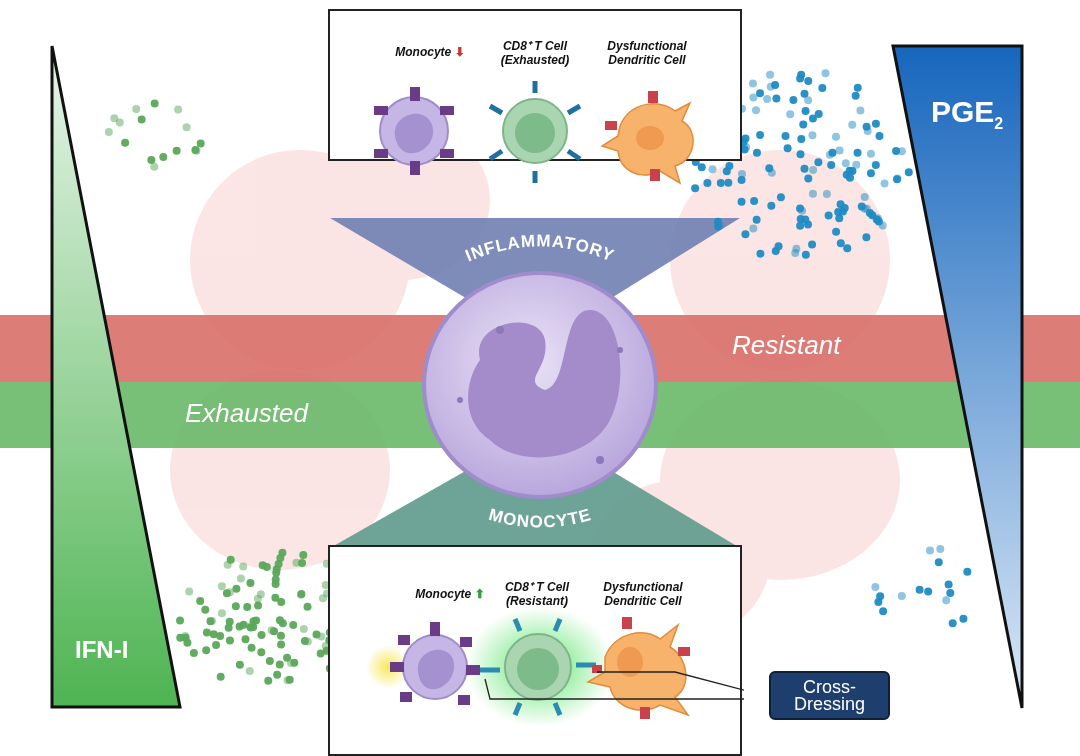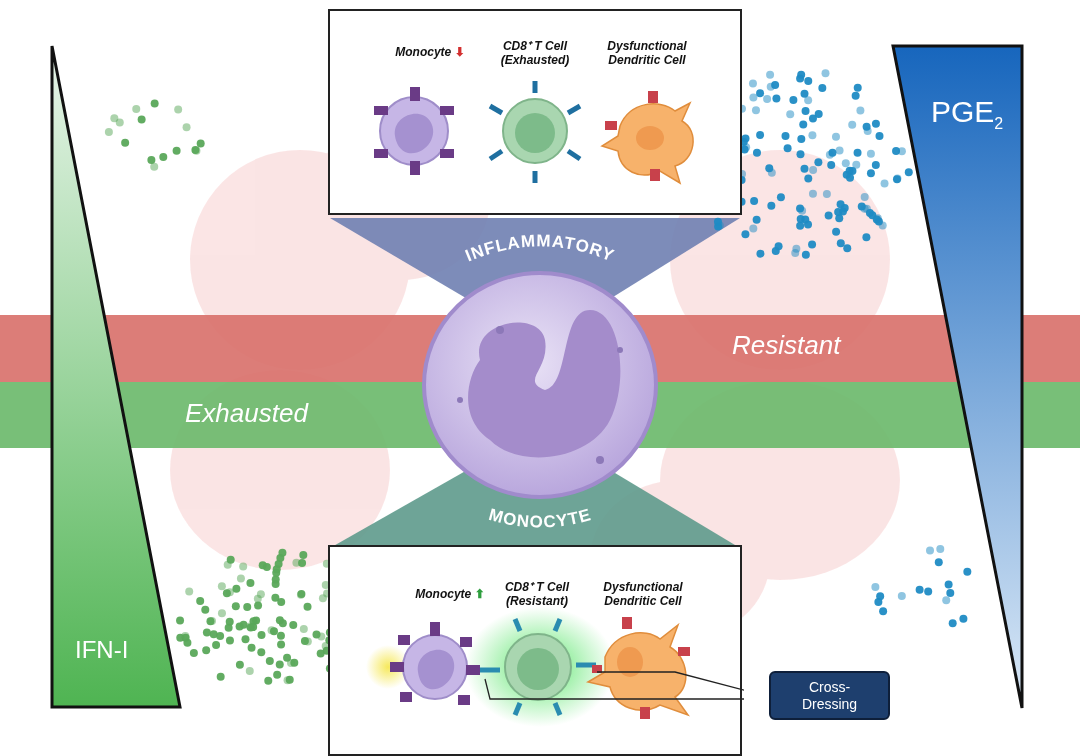--- a/index.html
+++ b/index.html
@@ -1,21 +1,21 @@
 <!DOCTYPE html>
 <html><head>
 <meta charset="utf-8">
 <style>
   html,body{margin:0;padding:0;background:#fff;}
   body{width:1080px;height:756px;position:relative;overflow:hidden;font-family:"Liberation Sans",sans-serif;}
   svg{position:absolute;left:0;top:0;}
   .lbl{position:absolute;font-family:"Liberation Sans",sans-serif;font-style:italic;font-weight:bold;color:#111;font-size:12px;line-height:14px;text-align:center;}
   .band-text{position:absolute;font-family:"Liberation Sans",sans-serif;font-style:italic;font-weight:normal;color:#fff;font-size:26px;}
-  .grad-text{position:absolute;font-family:"Liberation Sans",sans-serif;font-weight:normal;color:#fff;}
-  .cd-box{position:absolute;left:769px;top:671px;width:121px;height:49px;background:#1e3f6e;border:2px solid #0e1f3a;border-radius:6px;color:#fff;font-size:14px;line-height:17px;text-align:center;display:flex;align-items:center;justify-content:center;box-sizing:border-box;}
+  .grad-text{position:absolute;font-family:"Liberation Sans",sans-serif;font-weight:bold;color:#fff;}
+  .cd-box{position:absolute;left:769px;top:671px;width:121px;height:49px;background:#1e3f6e;border:2px solid #0e1f3a;border-radius:6px;color:#fff;font-size:18px;line-height:17px;text-align:center;display:flex;align-items:center;justify-content:center;box-sizing:border-box;}
   .panel{position:absolute;background:#fff;border:2px solid #222;box-sizing:border-box;}
 </style>
 </head>
 <body>
 
 <svg width="1080" height="756" viewBox="0 0 1080 756">
   <defs>
     <linearGradient id="gGreen" x1="0" y1="0" x2="0" y2="1">
       <stop offset="0" stop-color="#e8f5ea"></stop>
       <stop offset="1" stop-color="#4fb452"></stop>
@@ -345,21 +345,21 @@
       <circle cx="875.388560238509" cy="587.0762777512512" r="4" fill="#1f8bc4" opacity="0.5"></circle>
       <circle cx="878.3644371037384" cy="602.0703759259983" r="4" fill="#1f8bc4" opacity="0.95"></circle>
       <circle cx="928.1855426352125" cy="591.6074201693161" r="4" fill="#1f8bc4" opacity="0.95"></circle>
       <circle cx="930.0063079338797" cy="550.4660652851263" r="4" fill="#1f8bc4" opacity="0.5"></circle>
       <circle cx="948.6115562452416" cy="584.4753574728965" r="4" fill="#1f8bc4" opacity="0.95"></circle>
       <circle cx="946.2320569472699" cy="600.1830425980313" r="4" fill="#1f8bc4" opacity="0.5"></circle>
       <circle cx="919.6193607456433" cy="589.664579036572" r="4" fill="#1f8bc4" opacity="0.95"></circle>
     </g>
 </svg>
 
-<div class="panel" style="left:328px;top:9px;width:414px;height:206px;padding-left:38px;">
+<div class="panel" style="left:328px;top:9px;width:414px;height:152px;padding-left:38px;">
   <div class="lbl" style="left:55px;top:34px;width:90px;">
     <span>Monocyte</span>
     <span style="color:#d32f2f;font-style:normal;">⬇</span>
   </div>
   <div class="lbl" style="left:160px;top:28px;width:90px;">
     <div>CD8⁺ T Cell</div>
     <div>(Exhausted)</div>
   </div>
   <div class="lbl" style="left:262px;top:28px;width:110px;">
     <div>Dysfunctional</div>

